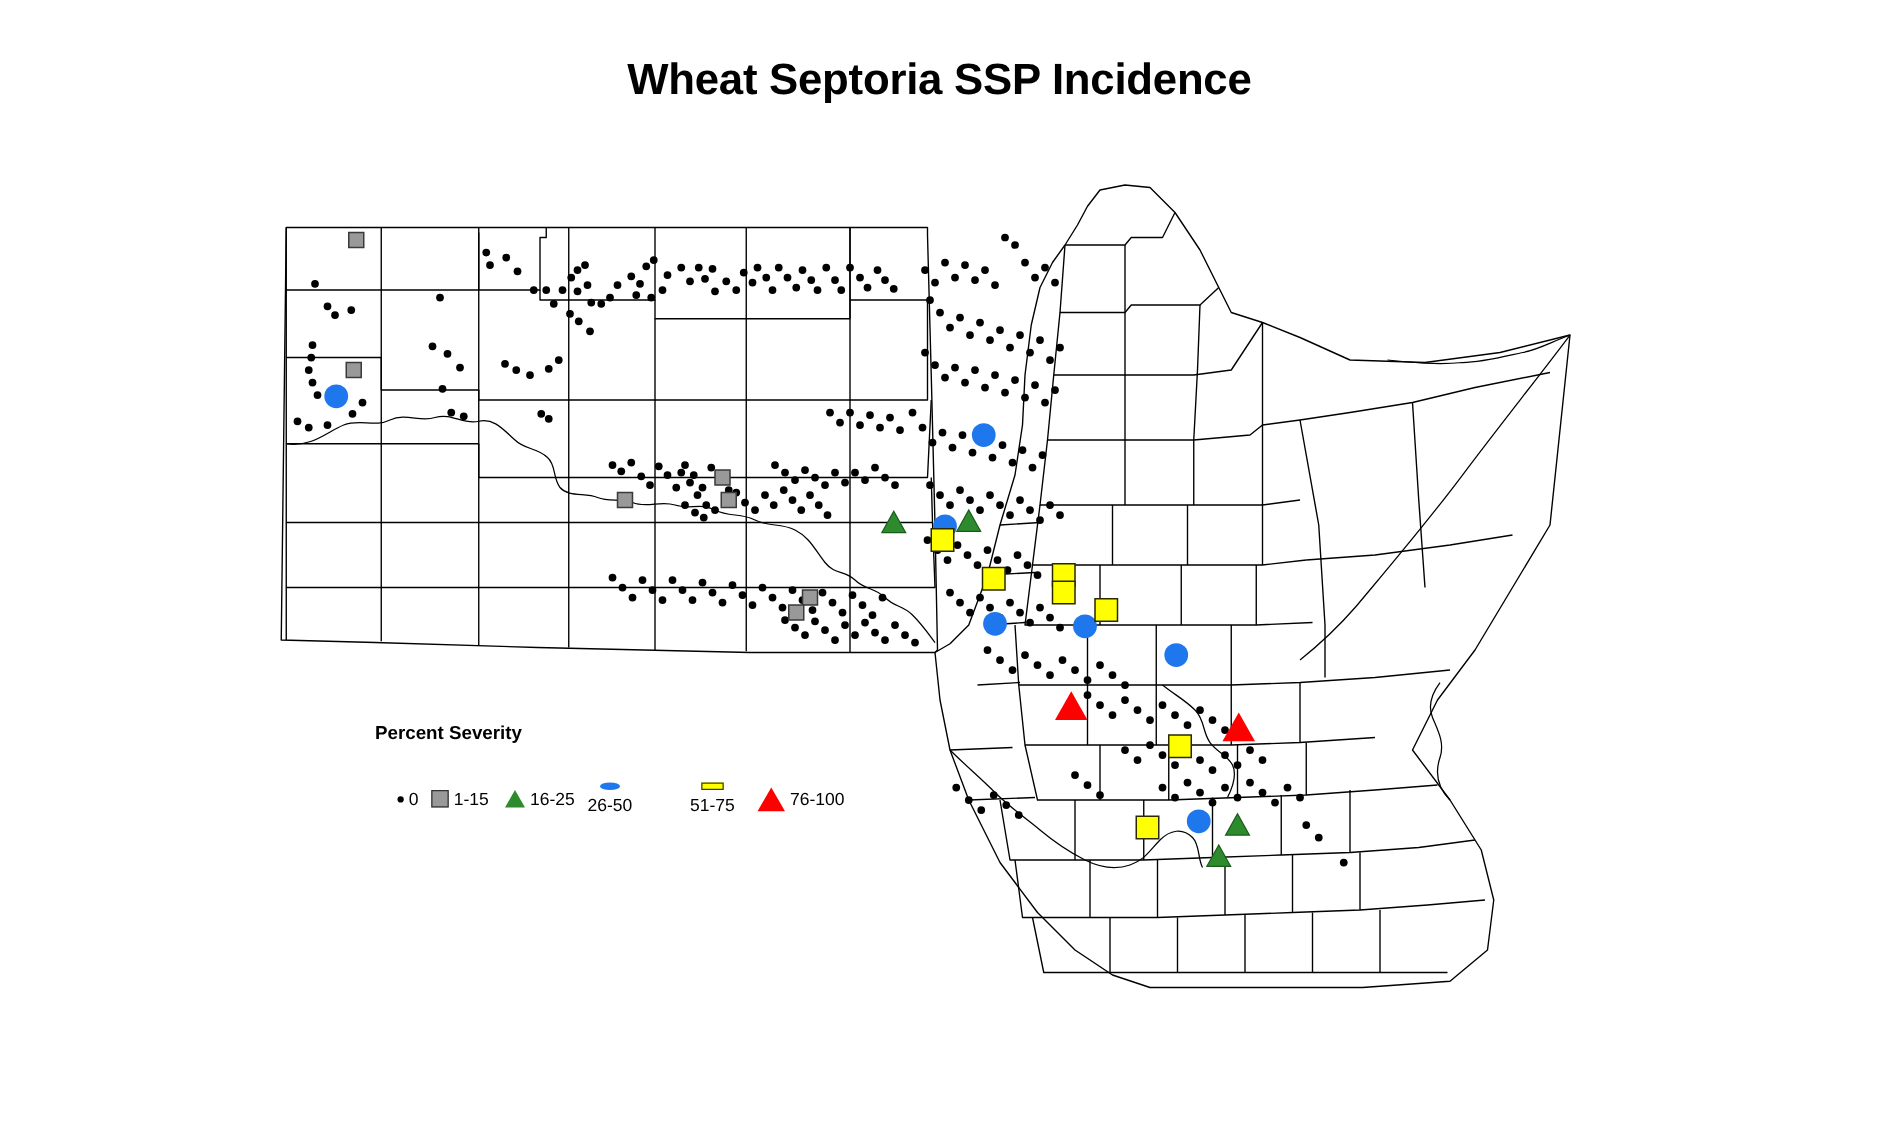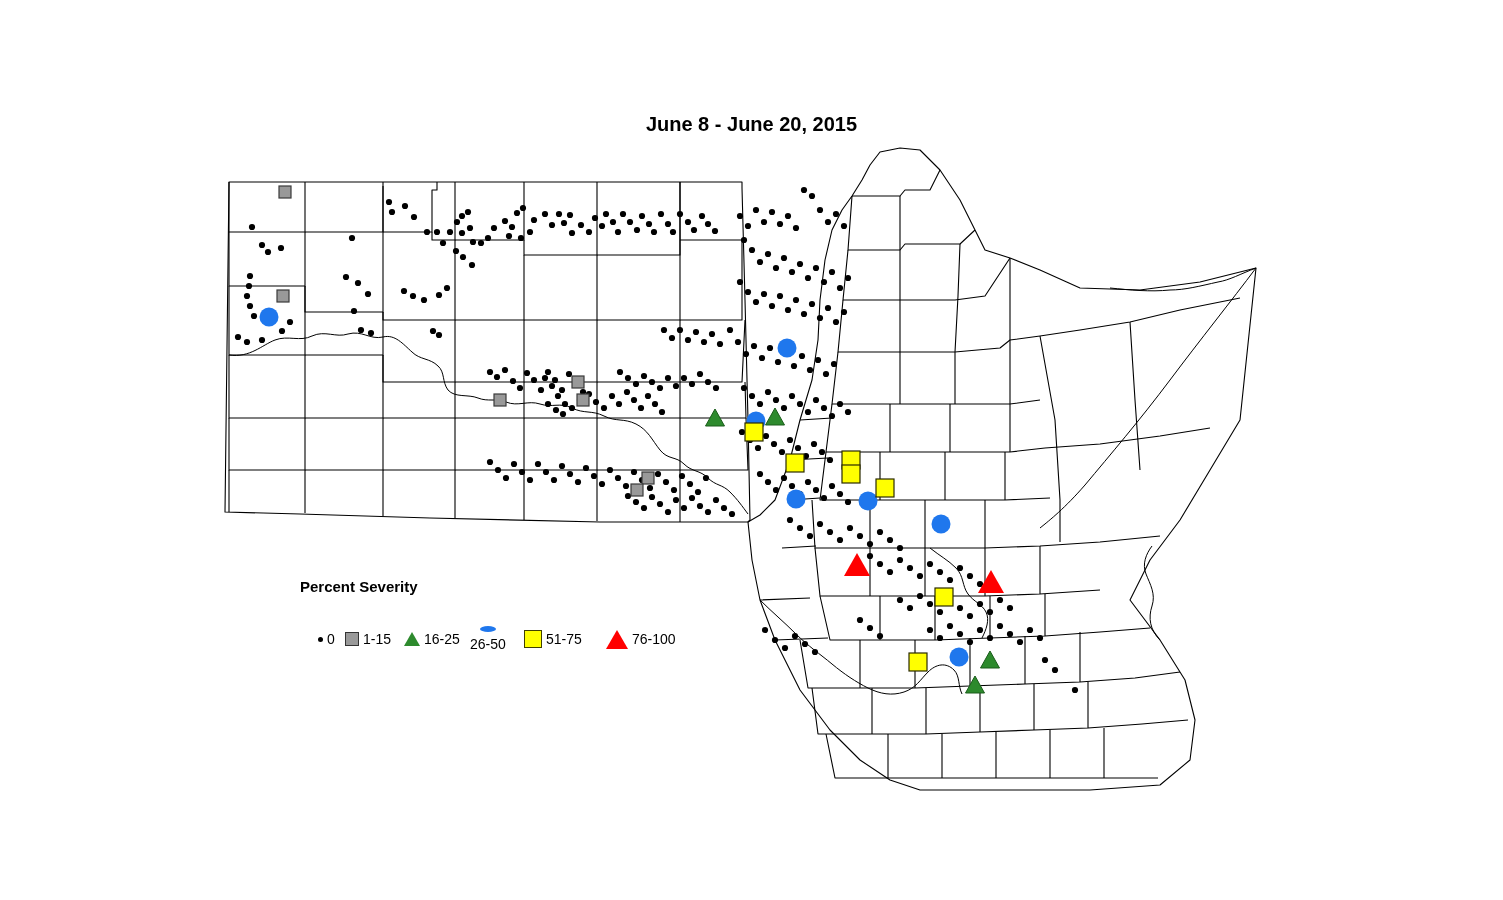--- a/index.html
+++ b/index.html
@@ -114,21 +114,21 @@
     border-left: 11px solid transparent;
     border-right: 11px solid transparent;
     border-bottom: 19px solid #ff0000;
   }
 </style>
 </head>
 <body>
 
 <div id="page">
 
-  <div id="subtitle">June 8 - June 20, 2015</div>
+  <div id="title">Wheat Septoria SSP Incidence</div>
 
   <svg id="map-area" viewBox="0 0 1503 900" width="1503" height="900" xmlns="http://www.w3.org/2000/svg">
     <g id="county-borders" fill="none" stroke="#000000" stroke-width="1.1" stroke-linejoin="round">
 
       <path d="M229,182 L742,182 L742,188 L745,300 L748,420 L750,520 L748,522 L600,522 L430,518 L300,514 L225,512 Z"></path>
 
       <path d="M229,182 L229,232 L305,232 L305,182"></path>
       <path d="M305,232 L383,232 L383,182"></path>
       <path d="M383,232 L383,186 M383,232 L432,232 L432,190 L437,190 L437,182"></path>
       <path d="M432,232 L432,240 L455,240 L455,186 L455,182"></path>
@@ -622,21 +622,21 @@
           <span class="legend-label">1-15</span>
         </div>
         <div class="legend-item" style="left: 104px; justify-content: flex-end;">
           <span class="sym sym-tri-green"></span>
           <span class="legend-label">16-25</span>
         </div>
         <div class="legend-item" style="left: 170px; flex-direction: column;">
           <span class="sym sym-circ-blue"></span>
           <span class="legend-label">26-50</span>
         </div>
-        <div class="legend-item" style="left: 224px;">
+        <div class="legend-item" style="left: 252px; flex-direction: column;">
           <span class="sym sym-sq-yellow"></span>
           <span class="legend-label">51-75</span>
         </div>
         <div class="legend-item" style="left: 306px;">
           <span class="sym sym-tri-red"></span>
           <span class="legend-label">76-100</span>
         </div>
       </div>
   </div>
 

